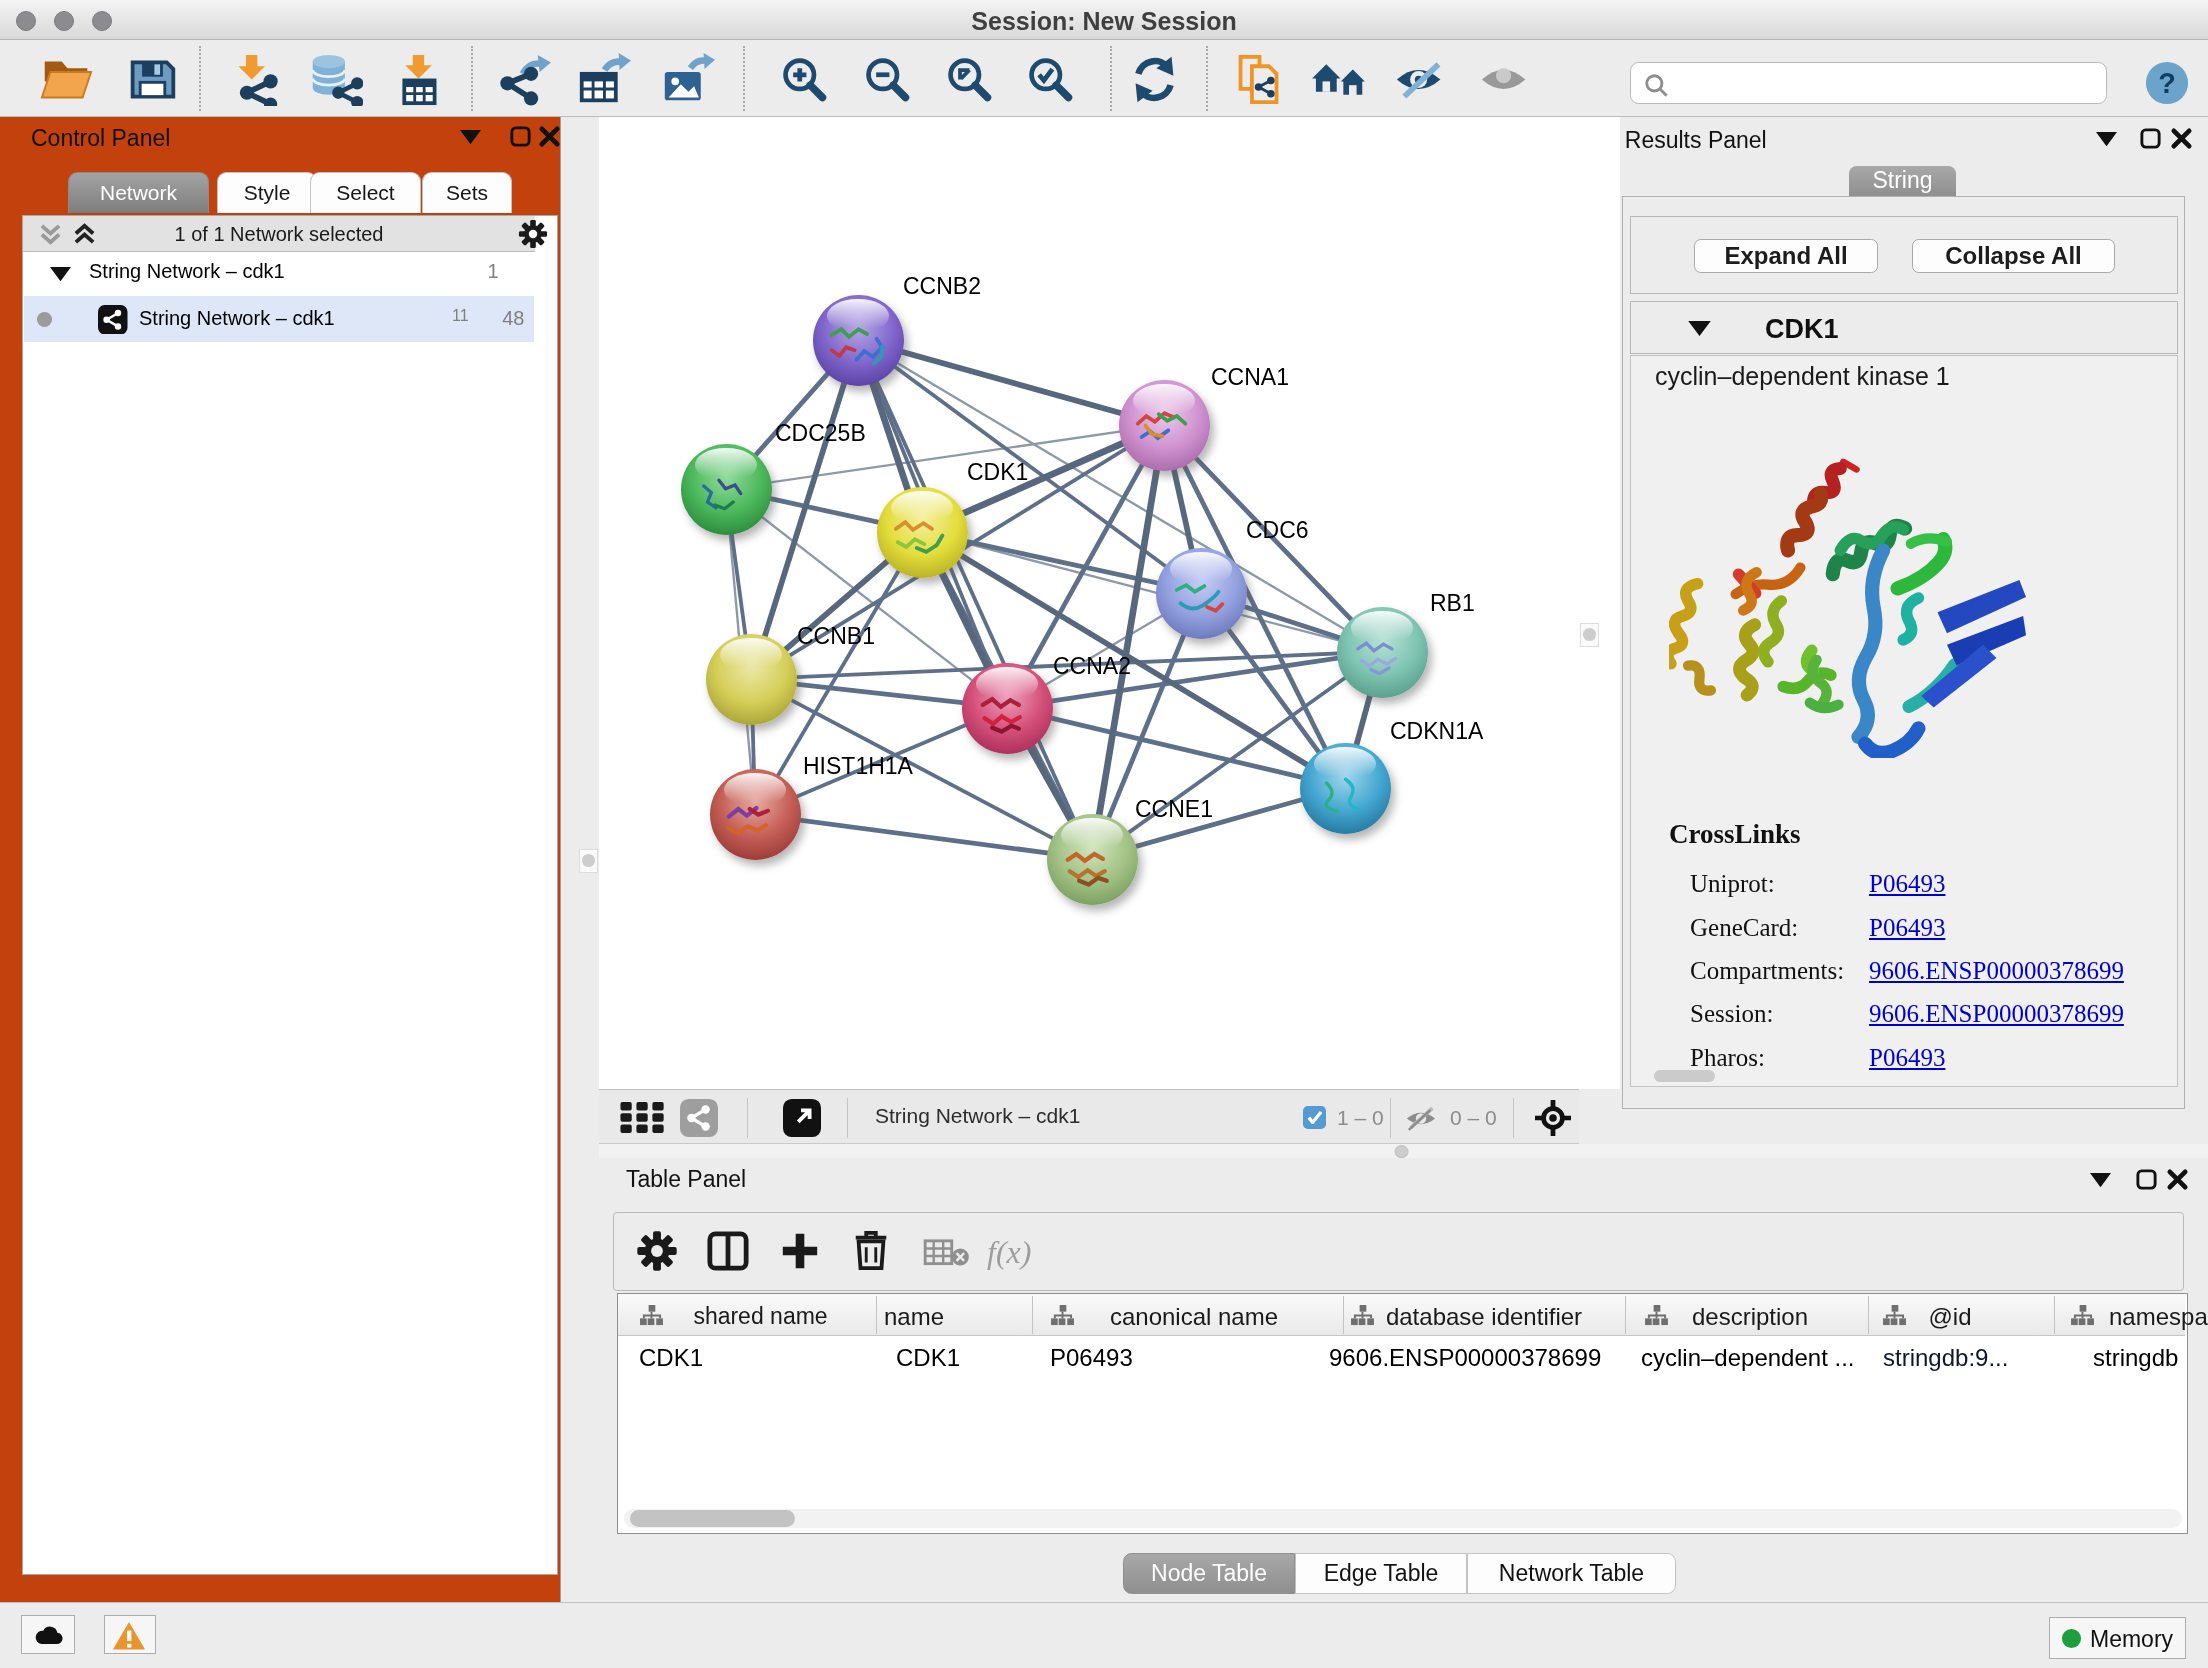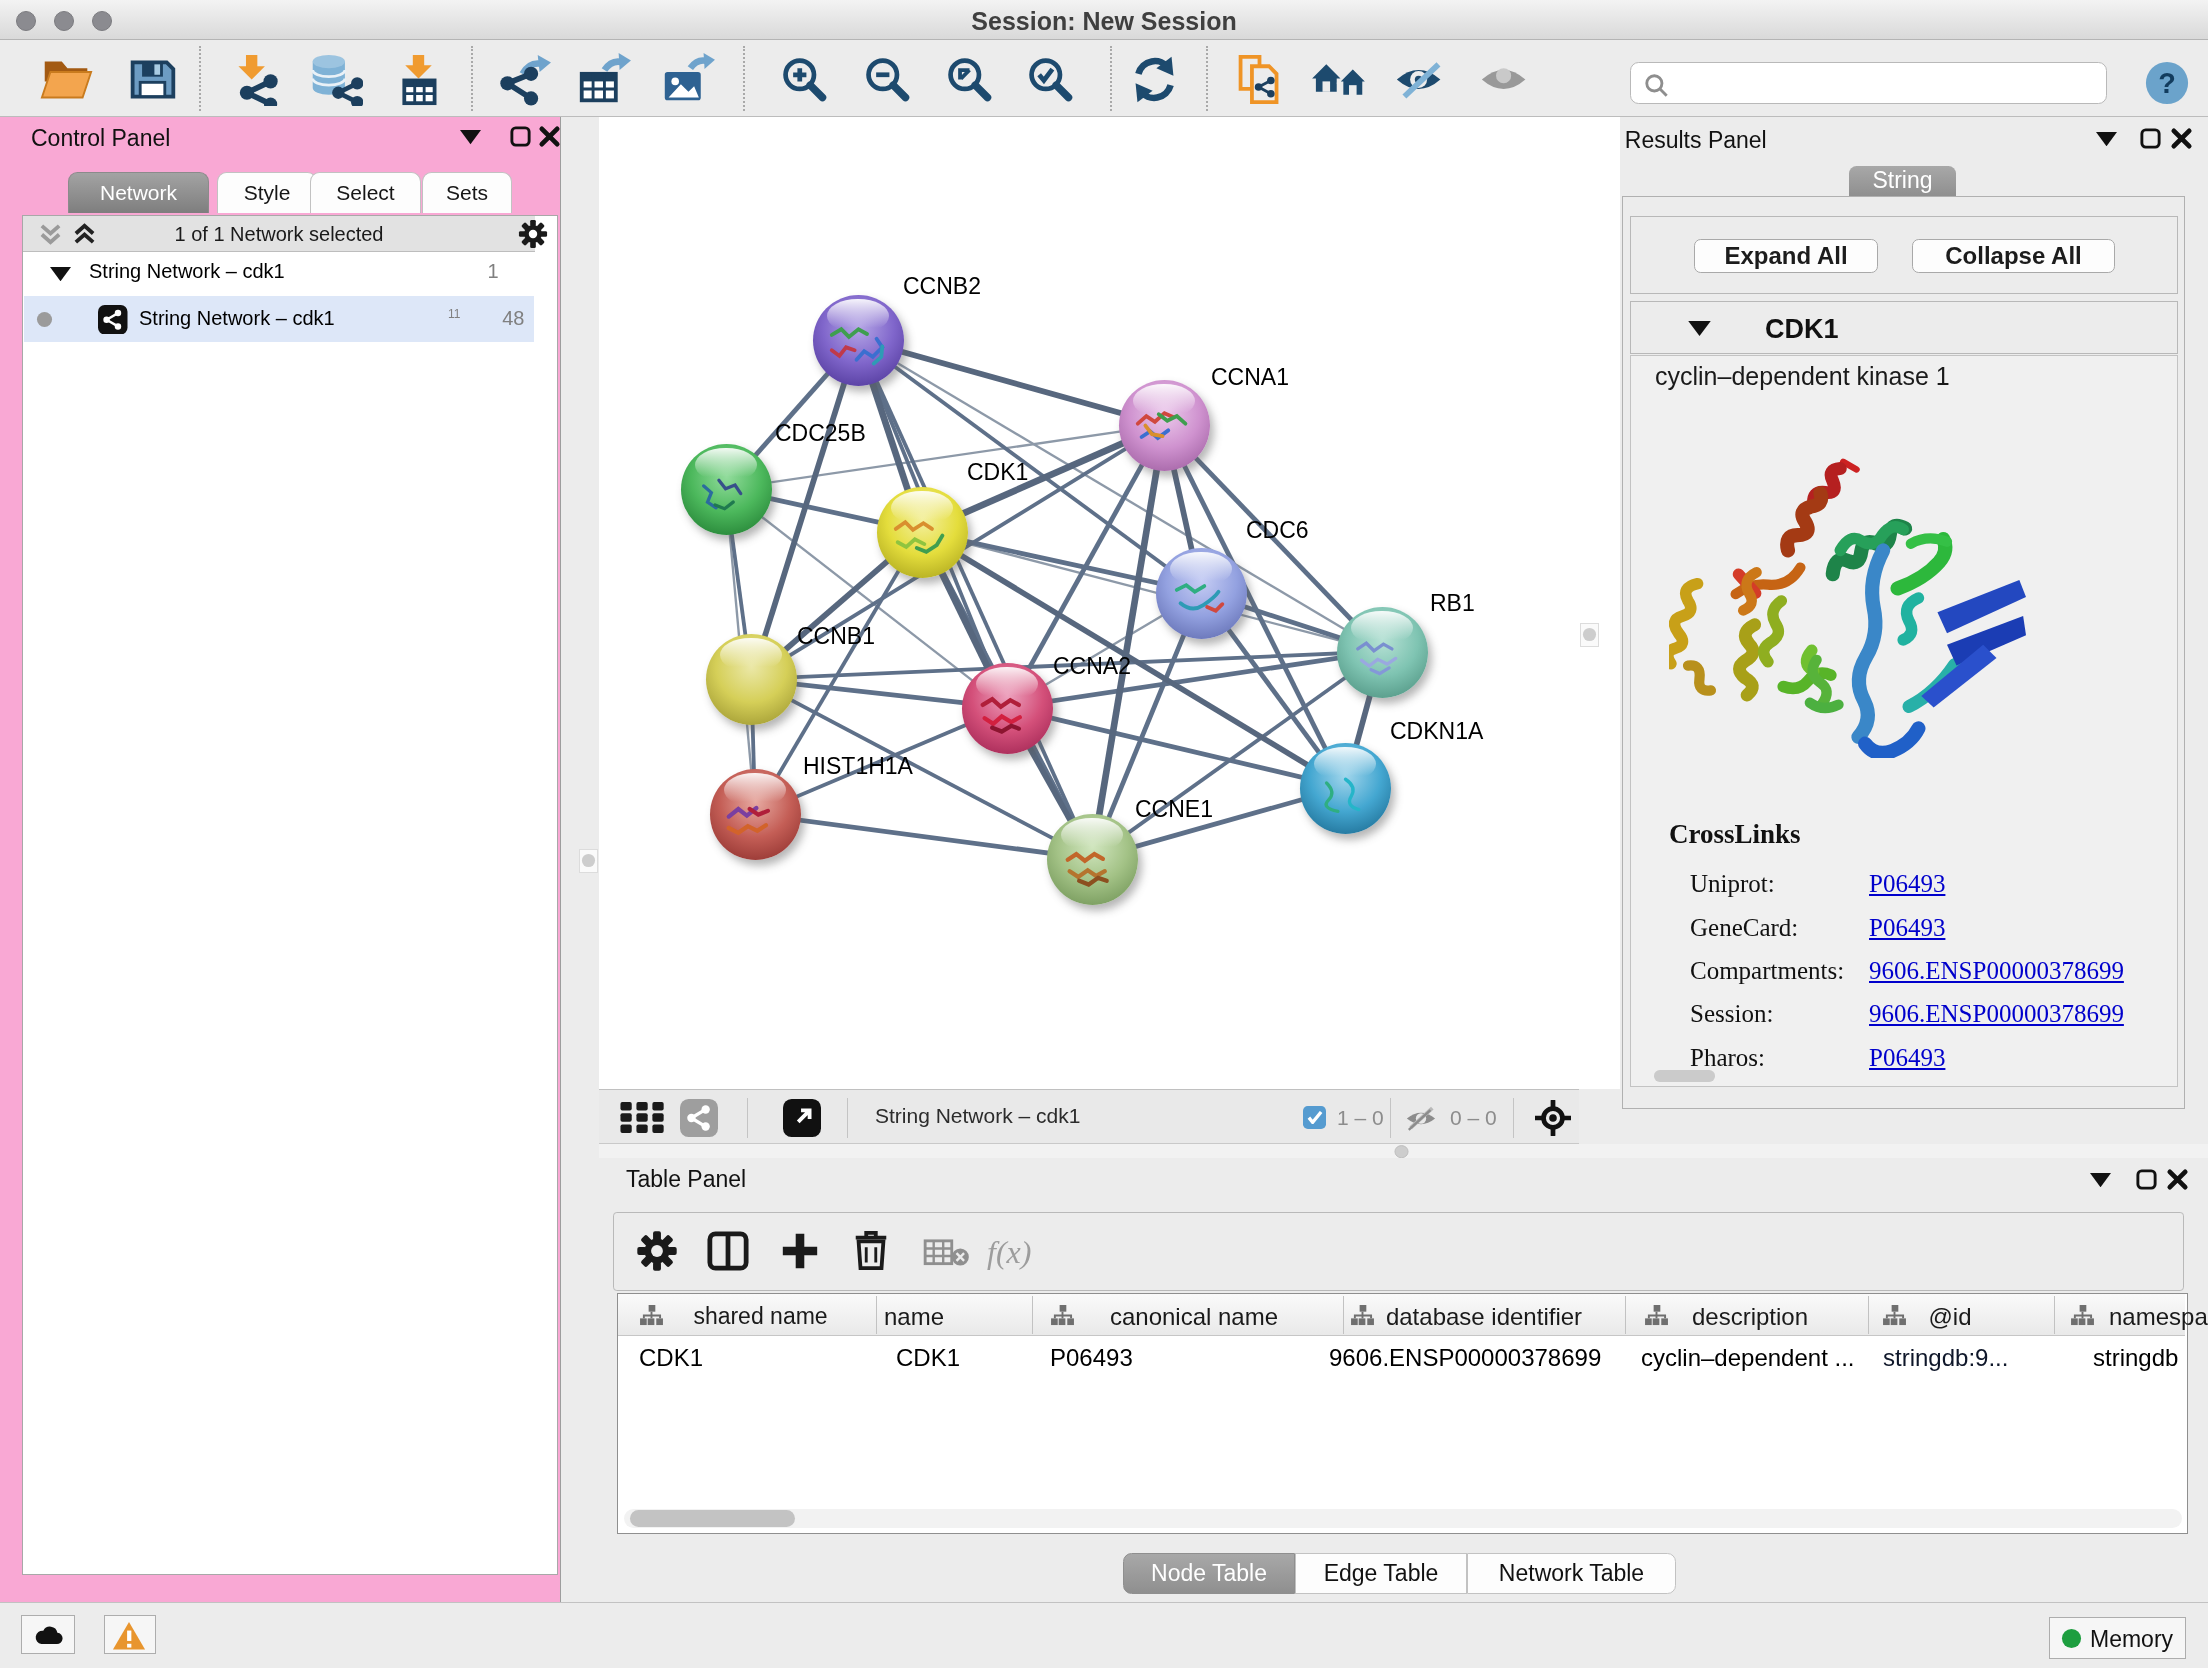--- a/index.html
+++ b/index.html
@@ -11,21 +11,21 @@
 .tl{top:10.5px;width:20px;height:20px;border-radius:50%;background:#8b8b90;border:1px solid #7c7c80;}
 #wtitle{width:100%;top:6.7px;text-align:center;font-size:25px;font-weight:bold;color:#3f3f3f;}
 
 #toolbar{left:0;top:41px;width:2208px;height:76px;background:#ececec;border-bottom:1px solid #bcbcbc;}
 .tsep{top:4.8px;height:65px;width:0;border-left:2.9px dotted #a9a9a9;}
 .ticon{top:12.4px;}
 #searchbox{left:1630px;top:21px;width:477px;height:42px;background:#fff;border:1.9px solid #b9b9b9;border-radius:8.6px;}
 
 .ptitle{font-size:23px;color:#111;}
 
-#cpanel{left:0;top:117px;width:561px;height:1485px;background:#f9a8d4;border-right:1.9px solid #9d9d9d;}
+#cpanel{left:0;top:117px;width:561px;height:1485px;background:#c2410c;border-right:1.9px solid #9d9d9d;}
 #cpl-list{left:22px;top:98px;width:536px;height:1360px;background:#fff;border:1.9px solid #a8a8a8;}
 #cpl-head{left:0px;top:0px;width:512px;height:36px;background:#e2e2e2;border-bottom:1px solid #bdbdbd;}
 .tab{position:absolute;top:55px;height:41px;background:#fdfdfd;border:1px solid #c2c2c2;border-bottom:none;border-radius:9.5px 9.5px 0 0;font-size:21px;color:#161616;text-align:center;line-height:39px;}
 .tabsel{background:linear-gradient(#a3a3a3,#7e7e7e);color:#fff;border-color:#8b8b8b;}
 .row2{left:1px;top:80px;width:510px;height:46px;background:#dde7f8;}
 
 #netview{left:599px;top:117px;width:1140px;height:972px;background:#fff;}
 #netbar{left:599px;top:1089px;width:980px;height:55px;background:#e9e9e9;border-top:1px solid #c0c0c0;border-bottom:1px solid #c9c9c9;}
 .node{position:absolute;width:91px;height:91px;border-radius:50%;}
 .node:before{content:"";position:absolute;left:15%;top:4%;width:68%;height:38%;border-radius:50%;background:linear-gradient(rgba(255,255,255,.92),rgba(255,255,255,0) 85%);}
@@ -238,21 +238,21 @@
       <svg class="abs" style="left:74px;top:8.6px" width="29.5" height="29.5" viewBox="0 0 31 31">
         <rect x="0" y="0" width="31" height="31" rx="7" fill="#111"></rect>
         <g fill="#fff">
             <circle cx="9" cy="15.5" r="3.4"></circle>
             <circle cx="21" cy="8.5" r="3.4"></circle>
             <circle cx="21" cy="22.5" r="3.4"></circle>
             <path d="M9 15.5 L21 8.5 M9 15.5 L21 22.5" stroke="#fff" stroke-width="2.6"></path>
           </g>
       </svg>
       <div class="abs" style="left:115px;top:10.5px;font-size:20px;color:#000">String Network – cdk1</div>
-      <div class="abs" style="left:408px;top:10.5px;width:28.5px;text-align:right;font-size:12px;color:#808080">11</div>
+      <div class="abs" style="left:428px;top:10.5px;width:28.5px;font-size:16px;color:#808080">11</div>
       <div class="abs" style="left:472px;top:10.5px;width:28.5px;text-align:right;font-size:20px;color:#808080">48</div>
     </div>
   </div>
 </div>
 <div id="netview" class="abs">
 <svg class="abs" style="left:0;top:0" width="980" height="972" viewBox="0 0 1030 1022">
 <g stroke="#8d99a8" stroke-width="2.5">
 <line x1="133" y1="391" x2="594" y2="324"></line>
         <line x1="133" y1="391" x2="429" y2="621"></line>
         <line x1="133" y1="391" x2="164" y2="733"></line>

